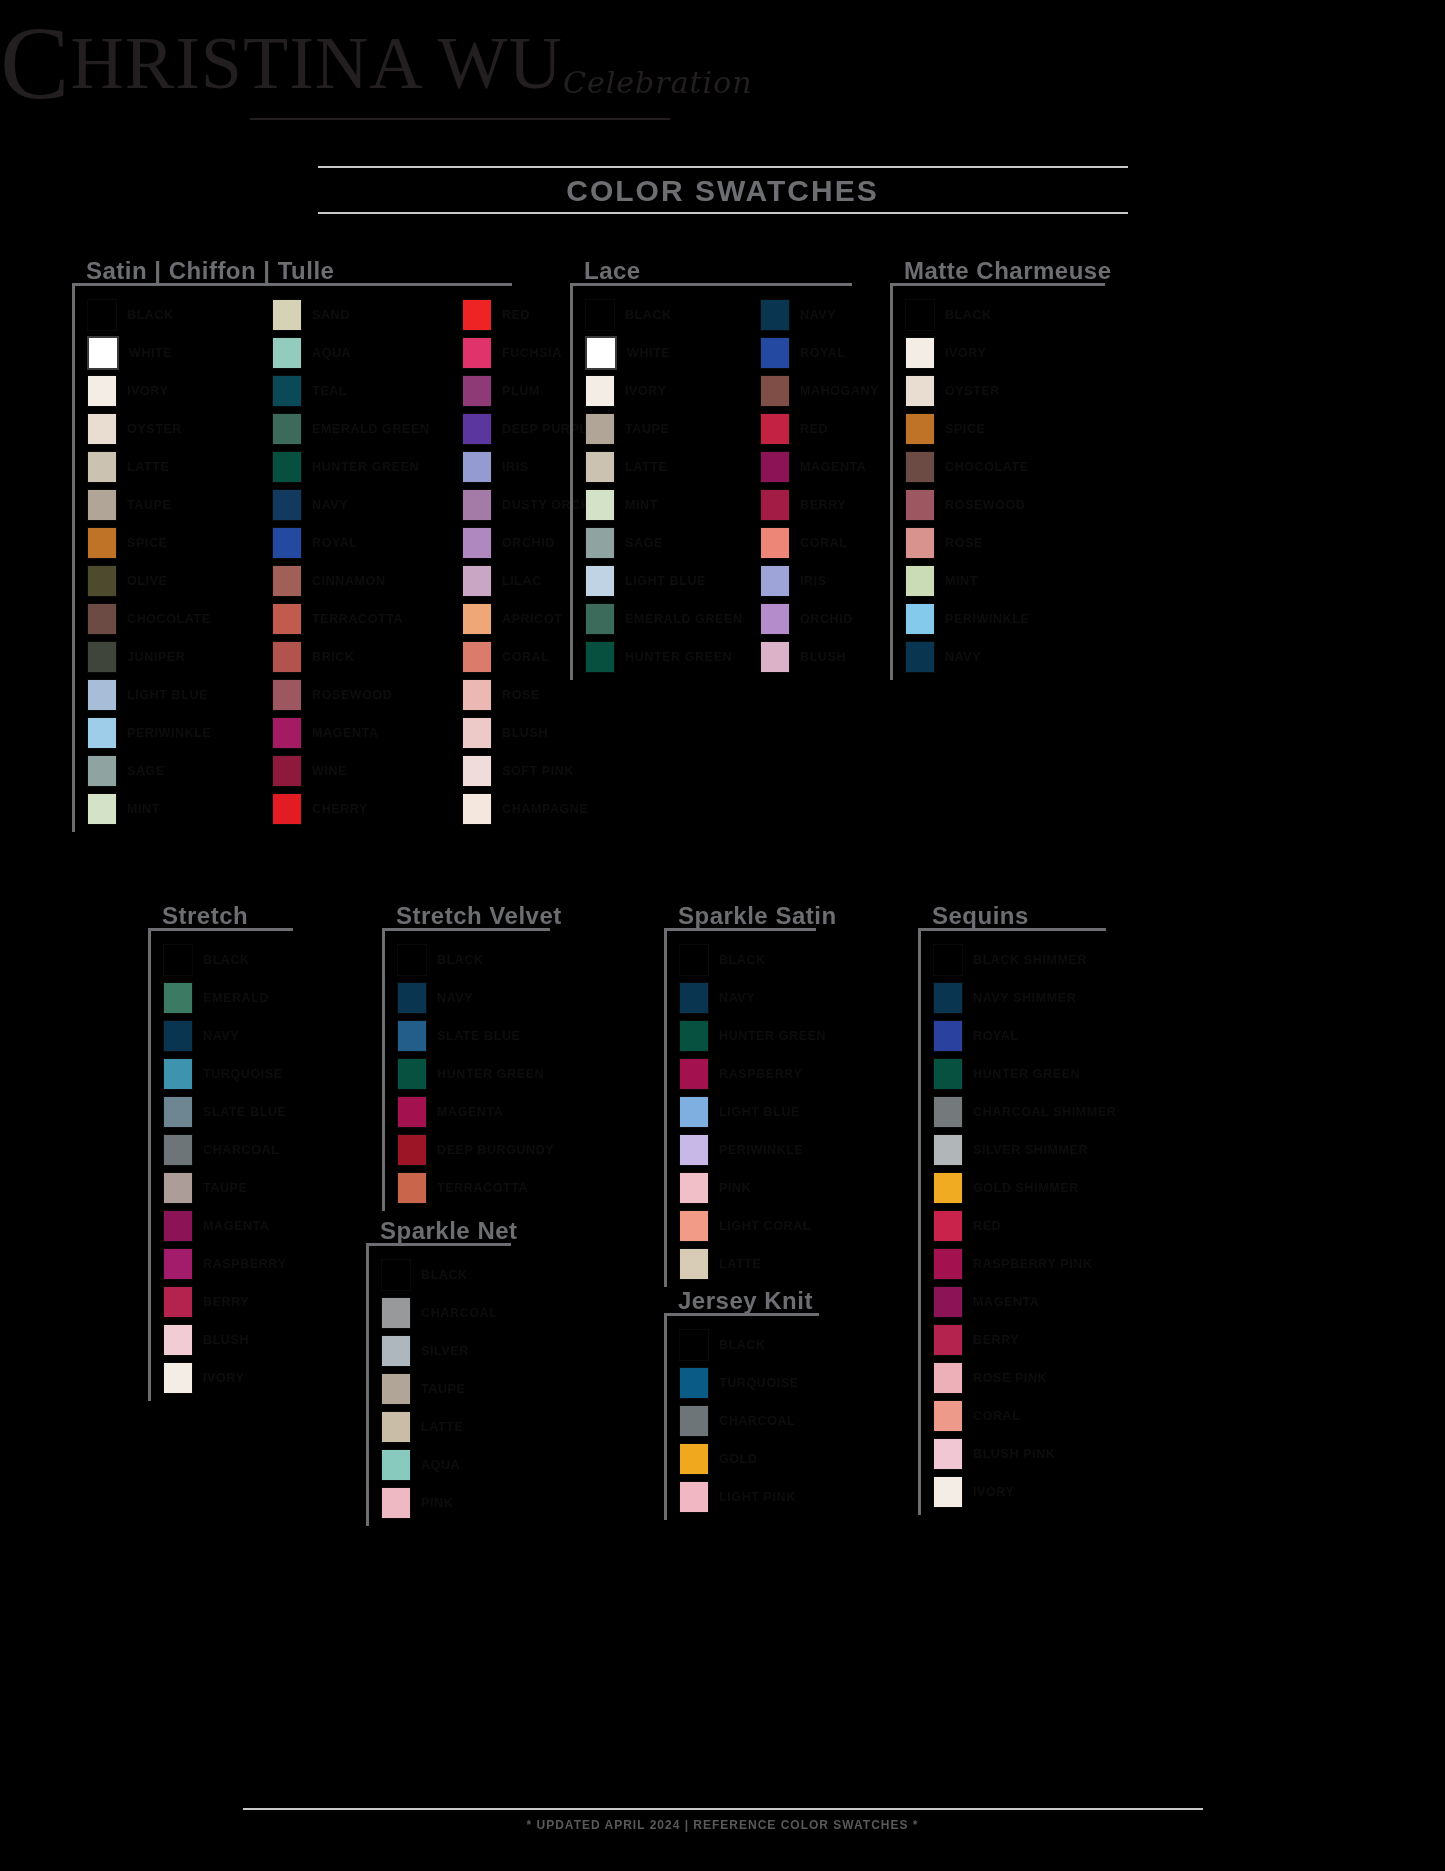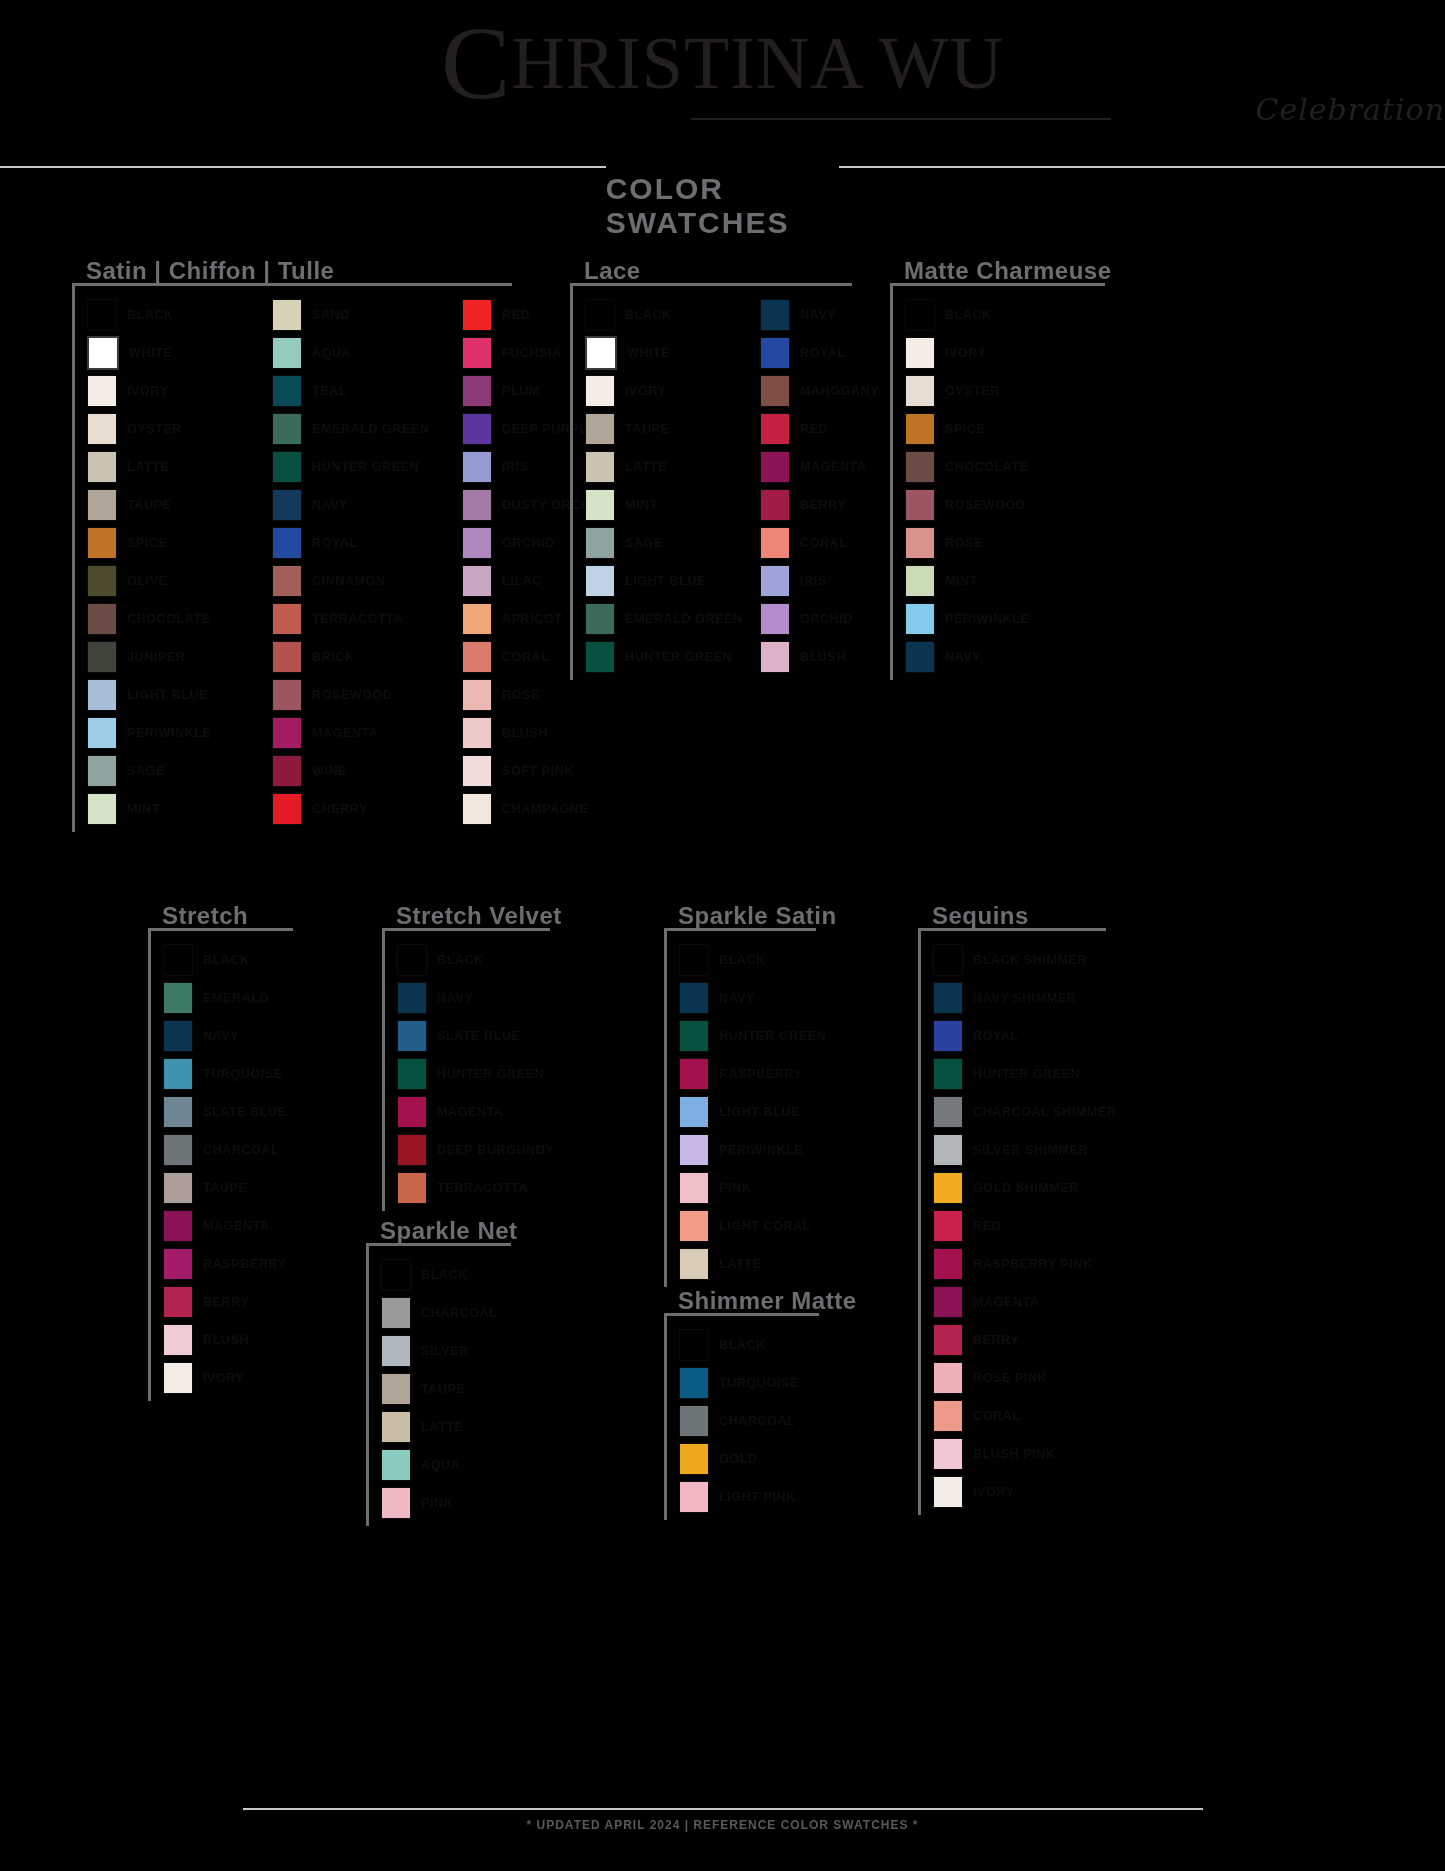--- a/index.html
+++ b/index.html
@@ -6,42 +6,42 @@
   body{
     width:1445px;height:1871px;
     background:#000000;
     font-family:"Liberation Sans", sans-serif;
     overflow:hidden;
     position:relative;
   }
   
   .logo-wrap{
     position:absolute; top:26px; left:0; width:1445px;
-    display:flex; flex-direction:column; align-items:center;
+    display:flex; flex-direction:row; align-items:center;
   }
   .logo-main{
     font-family:"Liberation Serif", serif;
     font-size:74px; letter-spacing:1px; color:#231f20;
     line-height:1; white-space:nowrap;
     position:relative;
   }
   .logo-main .drop{ font-size:104px; line-height:0.7; vertical-align:-10px;}
   .logo-rule{
     position:absolute; left:250px; top:92px; width:420px; height:2px;
     background:#231f20;
   }
   .logo-script{
     font-family:"DejaVu Serif", serif; font-style:italic;
     font-size:30px; color:#231f20; margin-top:-8px;
     align-self:flex-end; letter-spacing:1px;
   }
   
   .title-block{
     position:absolute; top:166px; left:0; width:1445px;
-    display:flex; align-items:flex-start;
+    display:flex; flex-direction:column; align-items:center;
   }
   .title-line-top{width:810px;height:2px;background:#c7c8ca;}
   .title-text{
     font-size:30px; font-weight:bold; color:#6d6e71;
     letter-spacing:2px; padding:6px 0 4px 0;
     font-family:"Liberation Sans", sans-serif;
   }
   .title-line-bot{width:810px;height:2px;background:#c7c8ca;}
   
   .section{position:absolute;}
@@ -579,21 +579,21 @@
             <div class="lbl">LIGHT CORAL</div>
           </div>
           <div class="row">
             <div class="sw" style="background: rgb(217, 204, 182);"></div>
             <div class="lbl">LATTE</div>
           </div>
         </div>
       </div>
     </div>
     <div class="section" style="left: 664px; top: 1288px;">
-      <div class="sec-head">Shimmer Matte</div>
+      <div class="sec-head">Jersey Knit</div>
       <div class="sec-rule" style="width: 155px;"></div>
       <div class="sec-body">
         <div class="col" style="width: 190px;">
           <div class="row">
             <div class="sw" style="background: rgb(0, 0, 0);"></div>
             <div class="lbl">BLACK</div>
           </div>
           <div class="row">
             <div class="sw" style="background: rgb(10, 91, 134);"></div>
             <div class="lbl">TURQUOISE</div>

